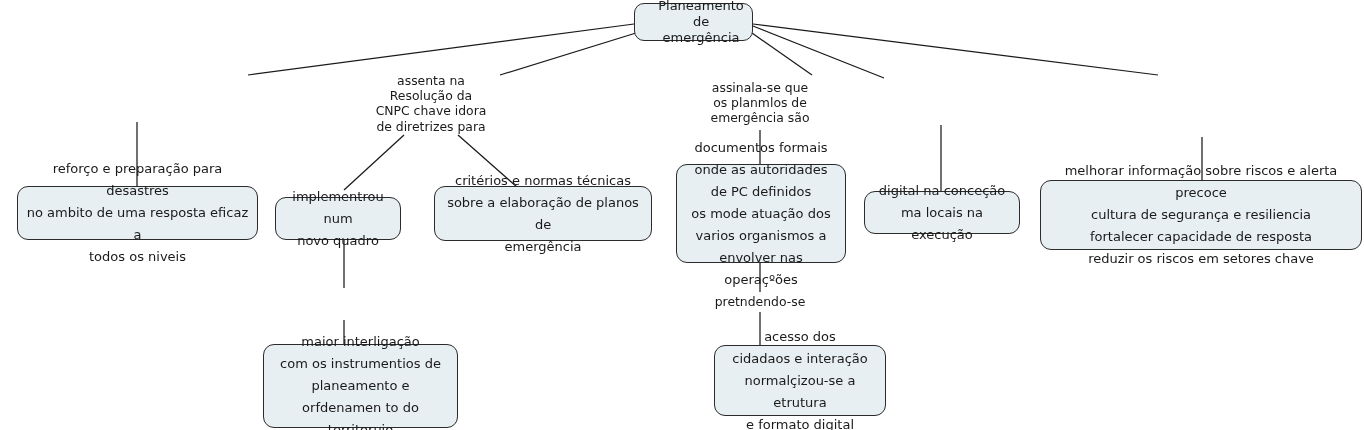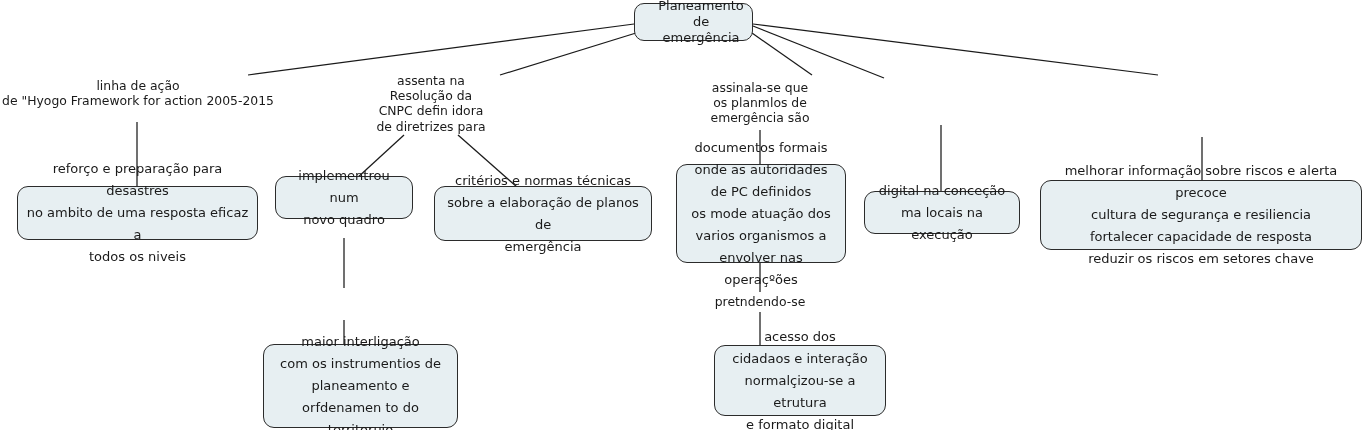--- a/index.html
+++ b/index.html
@@ -94,42 +94,40 @@
 
       <line x1="941" y1="125" x2="941" y2="192"></line>
 
       <line x1="1202" y1="137" x2="1202" y2="181"></line>
     </g>
   </svg>
 
   <div class="node root" style="left:634px; top:3px; width:119px; height:38px;">Planeamento de
 emergência</div>
 
-  <div class="linklabel" style="left:0px; top:78px; width:276px;">linha de ação
-de "Hyogo Framework for action 2005-2015</div>
 
   <div class="linklabel" style="left:356px; top:73px; width:150px;">assenta na
 Resolução da
-CNPC defin idora
+CNPC chave idora
 de diretrizes para</div>
 
   <div class="linklabel" style="left:690px; top:80px; width:140px;">assinala-se que
 os planmlos de
 emergência são</div>
 
 
 
 
   <div class="linklabel" style="left:700px; top:294px; width:120px;">pretndendo-se</div>
 
   <div class="node" style="left:17px; top:186px; width:241px; height:54px;">reforço e preparação para desastres
 no ambito de uma resposta eficaz a
 todos os niveis</div>
 
-  <div class="node" style="left:275px; top:176px; width:138px; height:43px;">implementrou num
+  <div class="node" style="left:275px; top:197px; width:126px; height:43px;">implementrou num
 novo quadro</div>
 
   <div class="node" style="left:434px; top:186px; width:218px; height:55px;">critérios e normas técnicas
 sobre a elaboração de planos de
 emergência</div>
 
   <div class="node" style="left:676px; top:164px; width:170px; height:99px;">documentos formais
 onde as autoridades
 de PC definidos
 os mode atuação dos

